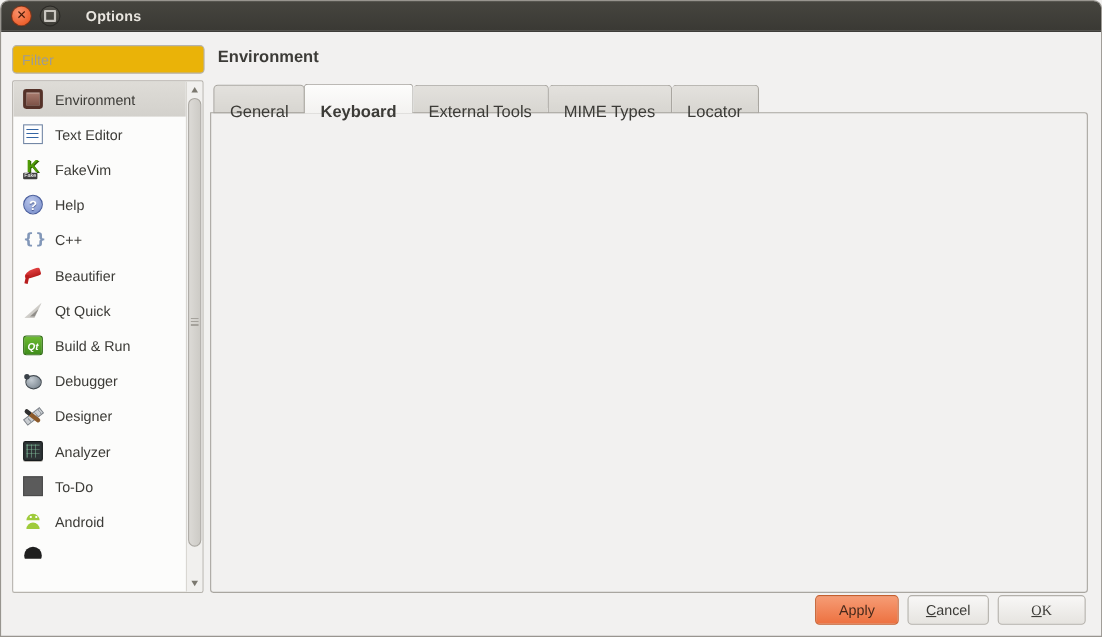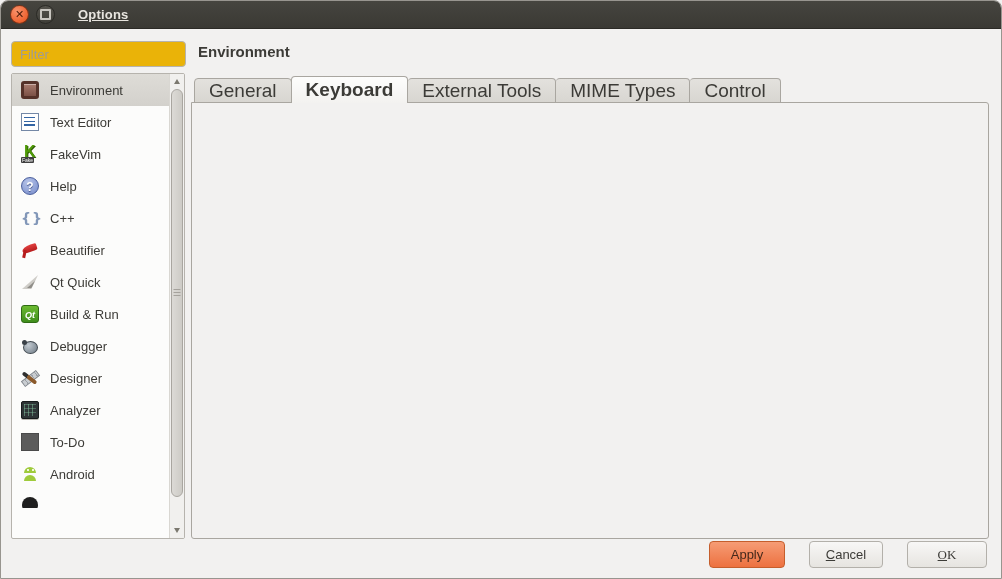--- a/index.html
+++ b/index.html
@@ -24,21 +24,21 @@
   .wbtn { width:19px; height:19px; border-radius:50%; margin-right:7px;
     display:flex; align-items:center; justify-content:center; cursor:default; }
   .wbtn-close {
     background:radial-gradient(circle at 35% 30%, #F9926C, #EF6634 65%, #D8541F);
     border:1px solid rgba(30,10,0,.55); color:#4A1B08; font-size:11px; font-weight:bold; line-height:1;
   }
   .wbtn-max {
     background:linear-gradient(#55534C,#3F3E38); border:1px solid #2B2A26;
   }
   .wbtn-max::before { content:""; width:7px; height:7px; border:2px solid #C9C6C0; border-radius:1px; }
-  .wtitle { color:#E8E5DF; font-weight:bold; font-size:13px; margin-left:16px; letter-spacing:.2px;text-decoration:underline; }
+  .wtitle { color:#E8E5DF; font-weight:bold; font-size:13px; margin-left:16px; letter-spacing:.2px; }
 
   
   .filter-input {
     position:absolute; left:10px; top:40px; width:175px; height:26px;
     border:1px solid #B6B3AD; border-radius:4px; background:#eab308;
     padding:0 8px; font-size:13px; color:#3C3B37; outline:none;
     font-family:inherit;
   }
   .filter-input::placeholder { color:#9E9B95; }
   .side-list {
@@ -95,21 +95,21 @@
   .icon-todo { background:#5B5B5B; border:1px solid #4A4A4A; }
   .icon-version-control::before { right:1px; top:0; width:11px; height:13px; background:#EACBCE; border:1px solid #B98F94; }
   .icon-version-control::after { left:1px; bottom:0; width:11px; height:13px; background:#CFE3A5; border:1px solid #7FA04C; }
   .icon-android::before { left:3px; top:2px; width:12px; height:6px; background:#9FCB3B; border-radius:6px 6px 0 0; box-shadow:0 8px 0 0 #9FCB3B; }
   .icon-android::after { left:6px; top:4px; width:1.5px; height:1.5px; border-radius:50%; background:#FFF; box-shadow:5px 0 0 #FFF; }
   .icon-partial::before { left:1px; top:0; width:16px; height:16px; border-radius:50%; background:#1F1F1F; }
 
   
   .page-title { position:absolute; left:197px; top:42px; font-size:15px; font-weight:bold; }
   .tab-bar { position:absolute; left:193px; top:75px; height:27px; display:flex; align-items:flex-end; z-index:3; }
-  .tab { height:25px; line-height:24px; padding:0 14px; font-size:19px;
+  .tab { height:25px; line-height:24px; padding:12px 14px; font-size:15px;
     background:linear-gradient(#E3E1DD,#D8D6D1); border:1px solid #A9A6A0; border-left:none;
     border-radius:4px 4px 0 0; color:#3C3B37; cursor:default; }
   .tab:first-child { border-left:1px solid #A9A6A0; }
   .tab.active { height:27px; line-height:26px; background:linear-gradient(#FDFDFC,#F3F2F0);
     border:1px solid #A9A6A0; border-bottom:none; position:relative; z-index:4; margin-left:-1px;font-weight:bold; }
   .panel { position:absolute; left:190px; top:101px; width:798px; height:437px;
     background:#F2F1F0; border:1px solid #A9A6A0; border-radius:0 3px 3px 3px; z-index:1; }
   .section-label { position:absolute; font-size:13px; font-weight:bold; color:#3C3B37; }
   .lbl-keyshort { left:197px; top:114px; }
   .lbl-shortcut { left:197px; top:438px; }
@@ -146,21 +146,21 @@
     font-size:13px; color:#3C3B37; text-align:center; cursor:default; font-family:inherit; }
   .btn-resetall { position:absolute; left:218px; top:393px; }
   .btn-import { position:absolute; right:124px; top:393px; }
   .btn-export { position:absolute; right:32px; top:393px; }
   .target-label { position:absolute; left:204px; top:467px; font-size:13px; }
   .target-input { position:absolute; left:270px; top:461px; width:607px; height:28px;
     border:2px solid #DE6B3C; border-radius:4px; background:#FFF;
     padding:0 28px 0 6px; font-size:13px; color:#3C3B37; outline:none; font-family:inherit; }
   .btn-reset { position:absolute; left:887px; top:461px; width:80px; height:28px; line-height:26px; }
 
-  .footer { position:absolute; right:14px; top:540px; display:flex; gap:24px;justify-content:flex-end; }
+  .footer { position:absolute; right:14px; top:540px; display:flex; gap:8px;justify-content:flex-end; }
   .btn-cancel { width:74px; }
   .btn-ok { width:80px;font-family:Liberation Serif, serif; }
   .btn-apply { width:76px; background:linear-gradient(#F69C75,#ED7140); border-color:#C55E2D; color:#46291B; }
   .btn u { text-decoration:underline; }
 </style>
 </head>
 <body>
 
 <div id="window">
 
@@ -238,21 +238,21 @@
     </div>
   </div>
 
   <div class="page-title">Environment</div>
 
   <div class="tab-bar">
       <div class="tab">General</div>
       <div class="tab active">Keyboard</div>
       <div class="tab">External Tools</div>
       <div class="tab">MIME Types</div>
-      <div class="tab">Control</div>
+      <div class="tab">Locator</div>
     </div>
 
   <div class="panel"></div>
 
   <div class="section-label lbl-keyshort">Keyboard Shortcuts</div>
 
   <input class="search-input" type="text" value="copy" style="">
   <div class="clear-icon clear-search"></div>
 
   <div class="shortcut-table">

